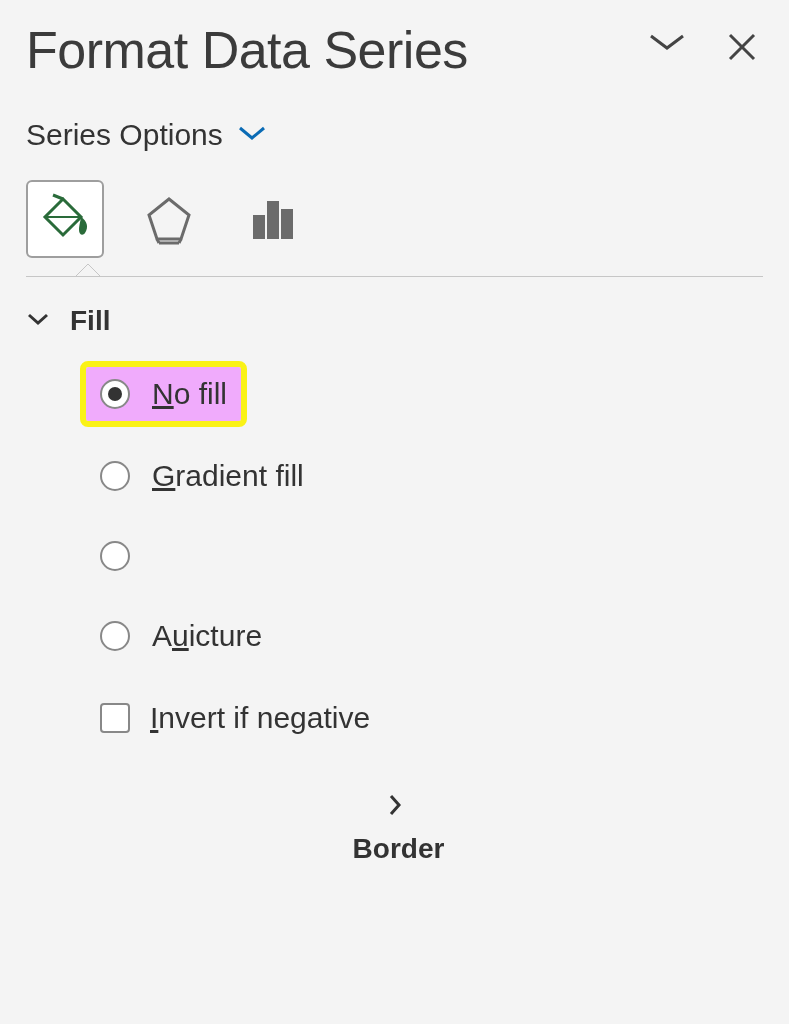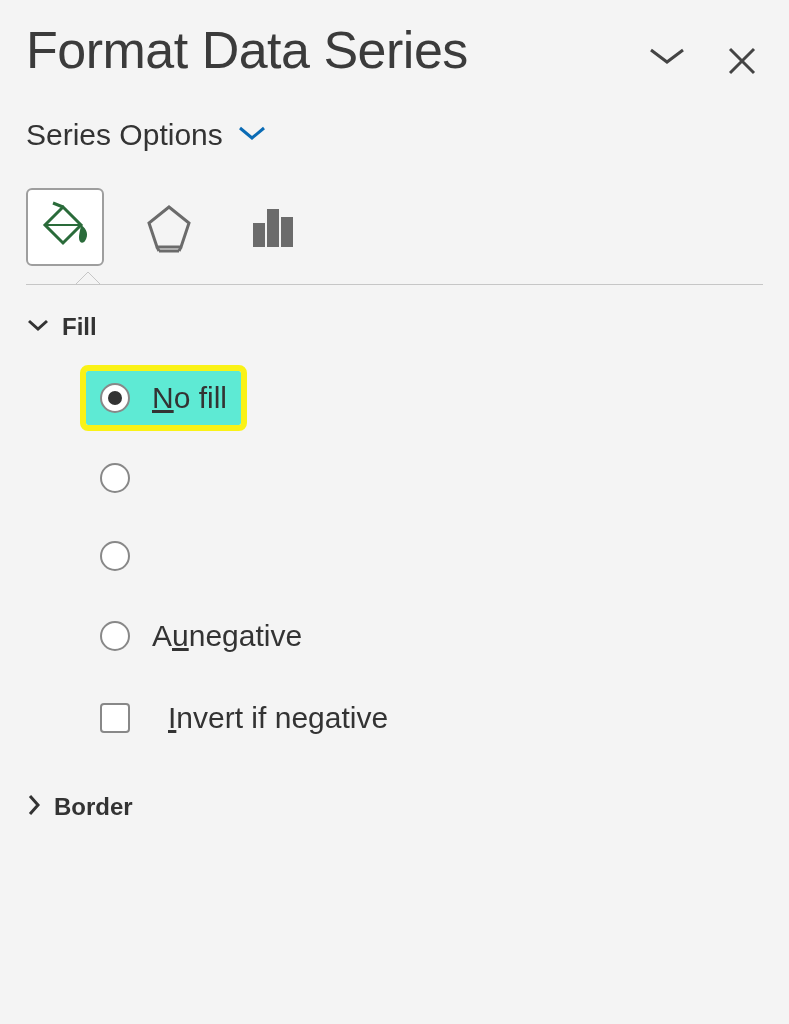--- a/index.html
+++ b/index.html
@@ -13,21 +13,21 @@
       background: #f4f4f4;
       font-family: "Segoe UI", Arial, sans-serif;
       color: #333;
       padding: 0;
     }
     .panel {
       padding: 20px 26px;
     }
     .header-row {
       display: flex;
-      align-items: flex-end;
+      align-items: flex-start;
       justify-content: space-between;
       margin-bottom: 38px;
     }
     .title {
       font-size: 52px;
       font-weight: 400;
       color: #3b3b3b;
       letter-spacing: -0.5px;
     }
     .header-actions {
@@ -37,21 +37,21 @@
       margin-right: 6px;
     }
     .header-btn {
       color: #444;
       cursor: pointer;
     }
     .series-options {
       display: flex;
       align-items: center;
       gap: 14px;
-      margin-bottom: 36px;
+      margin-bottom: 28px;
     }
     .series-options-label {
       font-size: 30px;
       font-weight: 400;
       color: #333;
     }
     .dropdown-chevron {
       color: #0a6bb5;
     }
     .tabs-row {
@@ -94,42 +94,43 @@
       display: flex;
       align-items: center;
       gap: 12px;
       margin-bottom: 30px;
       cursor: pointer;
     }
     .section-chevron {
       color: #333;
     }
     .section-label {
-      font-size: 24px;
+      font-size: 28px;
       font-weight: 600;
       color: #333;
+      margin-left: 8px;
     }
     .options-group {
       display: flex;
       flex-direction: column;
       gap: 28px;
       padding-left: 60px;
       margin-bottom: 48px;
     }
     .radio-row {
       display: flex;
       align-items: center;
       gap: 22px;
       cursor: pointer;
       position: relative;
       padding: 10px 14px;
       border-radius: 2px;
     }
     .radio-row.highlighted {
-      background: #5eead4;
+      background: #f0abfc;
       outline: 6px solid #faf216;
       width: fit-content;
     }
     .radio-circle {
       width: 30px;
       height: 30px;
       border-radius: 50%;
       border: 2px solid #888;
       display: flex;
       align-items: center;
@@ -147,34 +148,35 @@
     .radio-label {
       font-size: 30px;
       color: #333;
     }
     .radio-label .u {
       text-decoration: underline;
     }
     .checkbox-row {
       display: flex;
       align-items: center;
-      gap: 38px;
+      gap: 20px;
       cursor: pointer;
       padding: 10px 14px;
     }
     .checkbox-box {
       width: 30px;
       height: 30px;
       border: 2px solid #888;
       background: #fff;
       border-radius: 4px;
       flex-shrink: 0;
     }
     .section-header.collapsed {
       margin-top: 10px;
+      flex-direction: column;
     }
   </style>
 </head>
 <body>
 
 <div class="panel">
   <div class="header-row">
     <div class="title">Format Data Series</div>
     <div class="header-actions">
       <div class="header-btn">
@@ -247,30 +249,31 @@
   <div class="options-group">
 
     <div class="radio-row highlighted">
       <span class="radio-circle checked"></span>
       <span class="radio-label"><span></span><span class="u">N</span><span>o fill</span></span>
     </div>
 
 
     <div class="radio-row">
       <span class="radio-circle"></span>
+      <span class="radio-label"><span></span><span class="u">G</span><span>radient fill</span></span>
     </div>
 
     <div class="radio-row">
       <span class="radio-circle"></span>
     </div>
 
 
     <div class="radio-row">
       <span class="radio-circle"></span>
-      <span class="radio-label"><span>A</span><span class="u">u</span><span>negative</span></span>
+      <span class="radio-label"><span>A</span><span class="u">u</span><span>icture</span></span>
     </div>
 
     <div class="checkbox-row">
       <span class="checkbox-box"></span>
       <span class="radio-label"><span></span><span class="u">I</span><span>nvert if negative</span></span>
     </div>
 
   </div>
 
   <div class="section-header collapsed">

